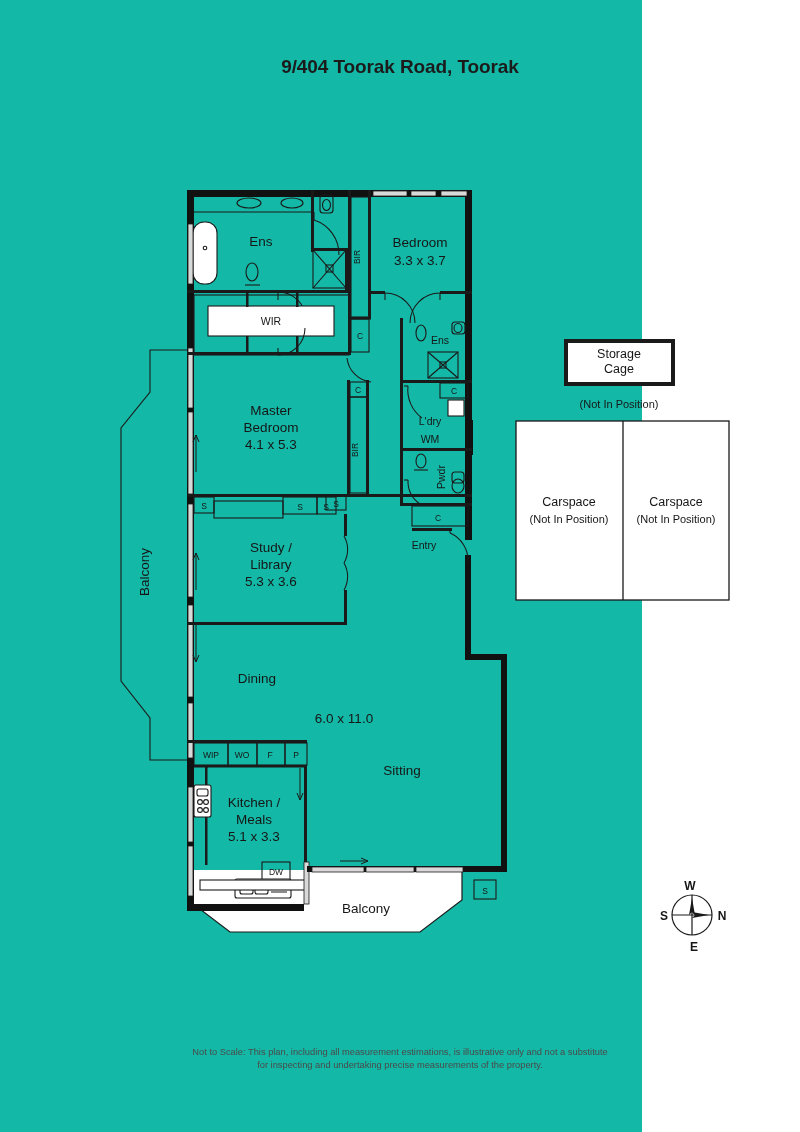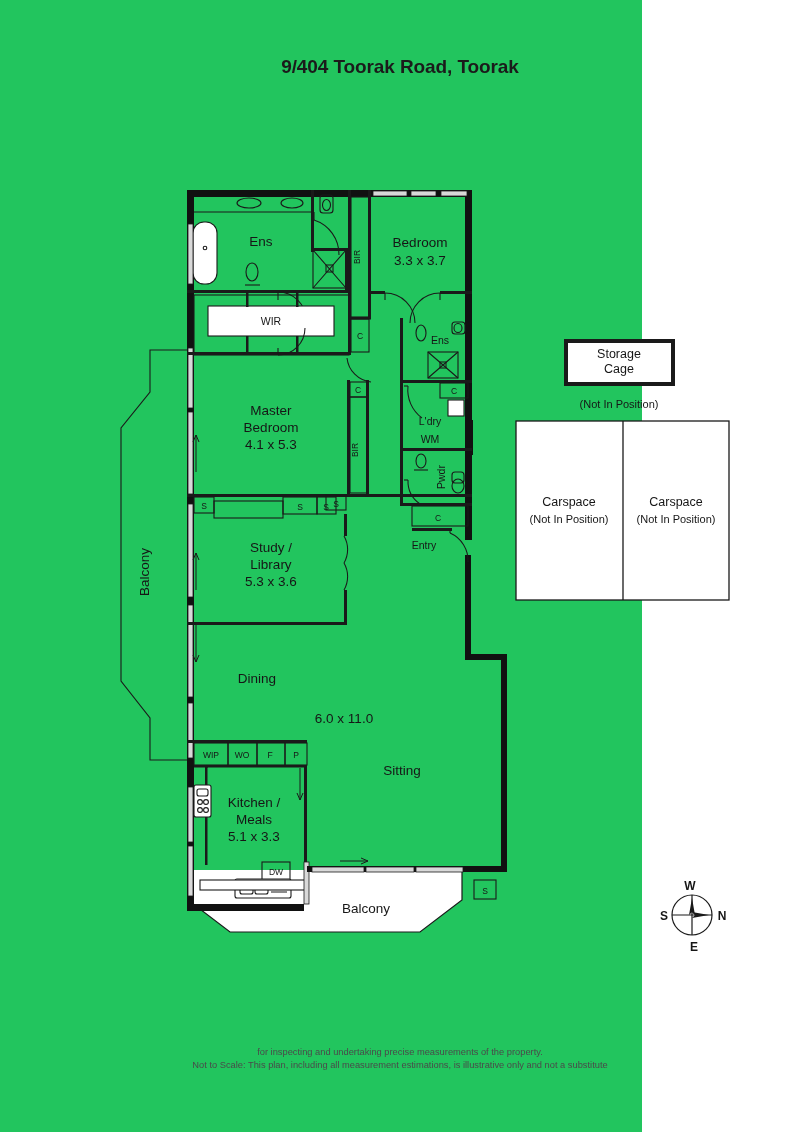--- a/index.html
+++ b/index.html
@@ -12,21 +12,21 @@
     height: 1132px;
     font-family: "Liberation Sans", sans-serif;
     color: #1a1a1a;
     position: relative;
     overflow: hidden;
   }
   #page {
     position: relative;
     width: 642px;
     height: 1132px;
-    background: #22c55e;
+    background: #14b8a6;
   }
   #plan-title {
     position: absolute;
     top: 56px;
     left: 0;
     width: 800px;
     text-align: center;
     font-size: 19px;
     font-weight: bold;
     letter-spacing: -0.1px;
@@ -380,17 +380,17 @@
       <path d="M709,915 L692,918 L695,915 L692,912 Z" fill="#1a1a1a"></path>
       <text class="txt compass-label" x="690" y="890" text-anchor="middle">W</text>
       <text class="txt compass-label" x="722" y="920" text-anchor="middle">N</text>
       <text class="txt compass-label" x="694" y="951" text-anchor="middle">E</text>
       <text class="txt compass-label" x="664" y="920" text-anchor="middle">S</text>
     </g>
 
   </svg>
 
   <div id="disclaimer">
+    <div>Not to Scale: This plan, including all measurement estimations, is illustrative only and not a substitute</div>
     <div>for inspecting and undertaking precise measurements of the property.</div>
-    <div>Not to Scale: This plan, including all measurement estimations, is illustrative only and not a substitute</div>
   </div>
 
 </div>
 
 </body></html>

